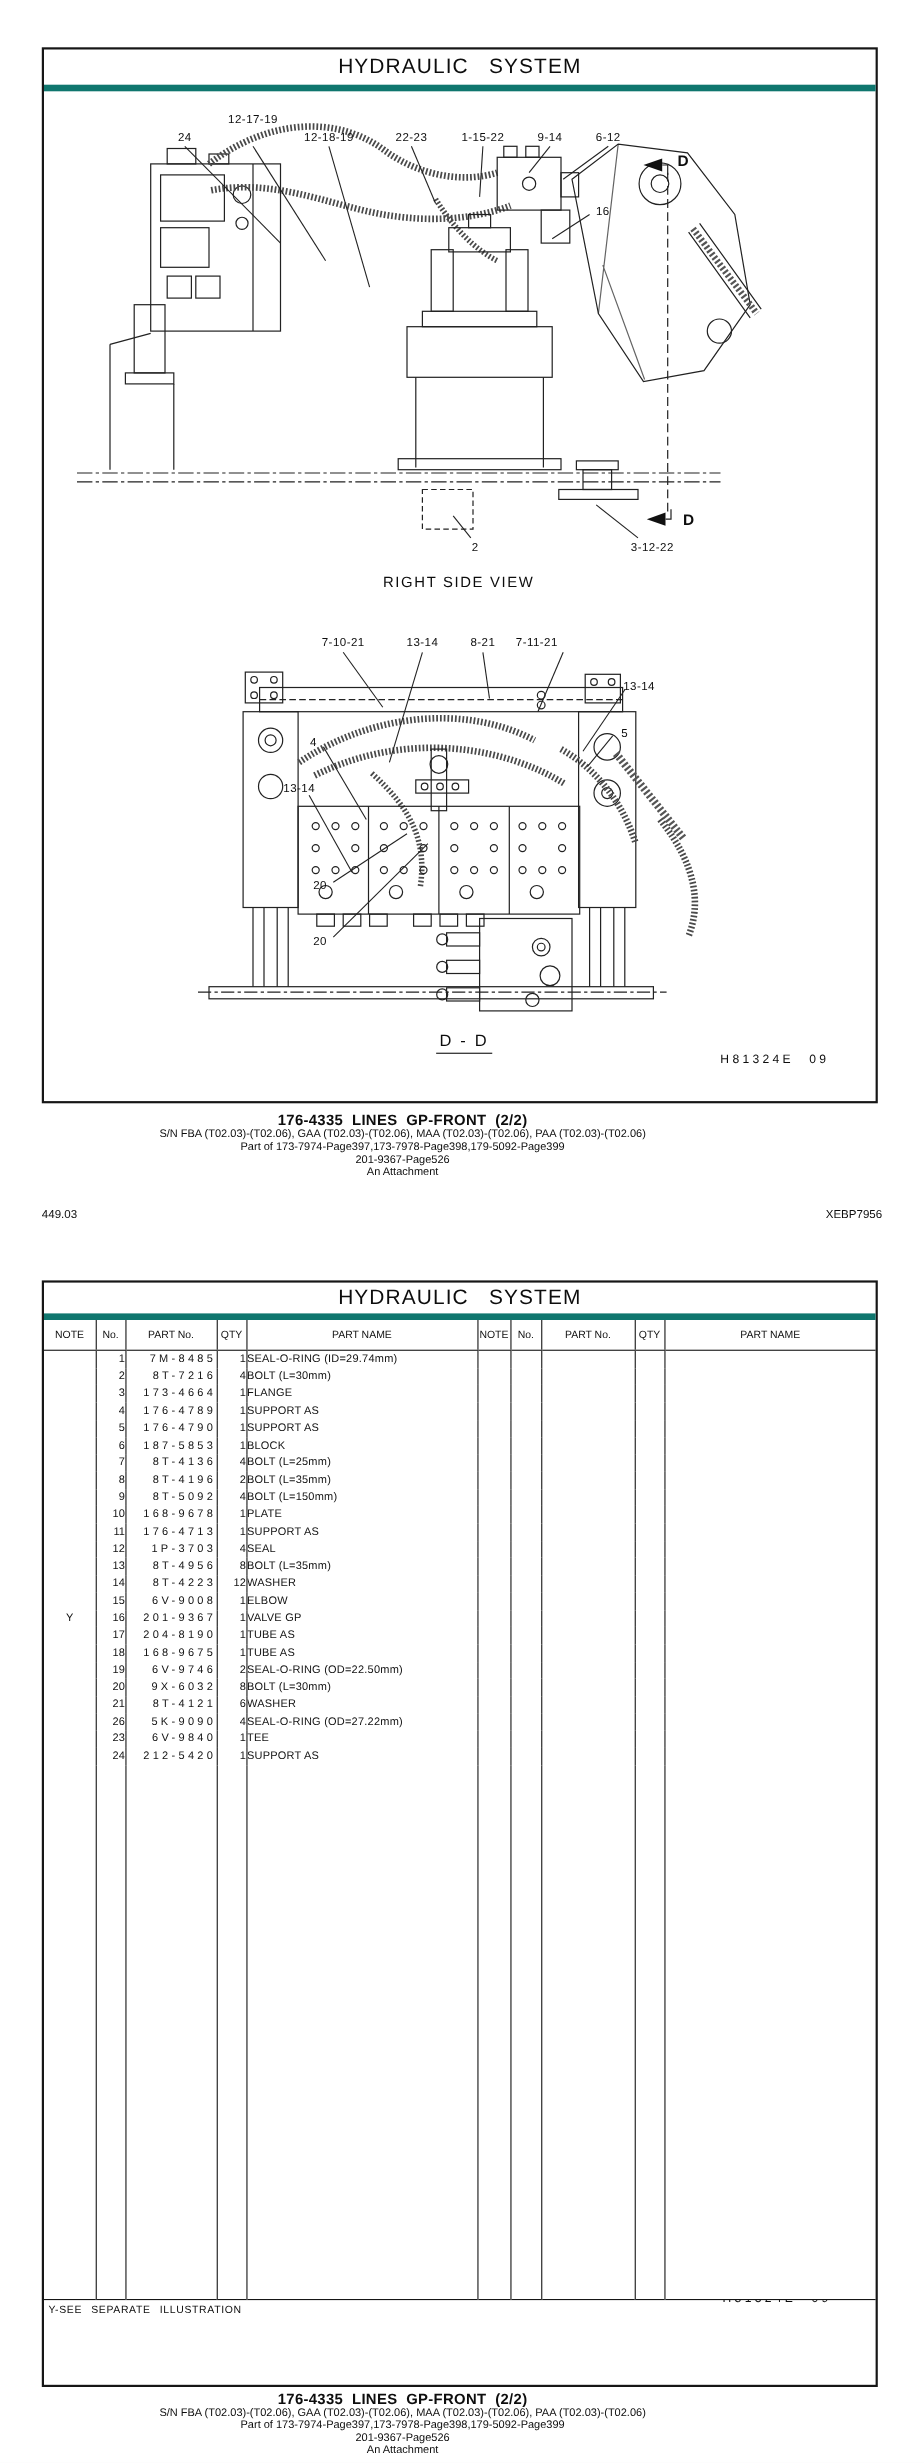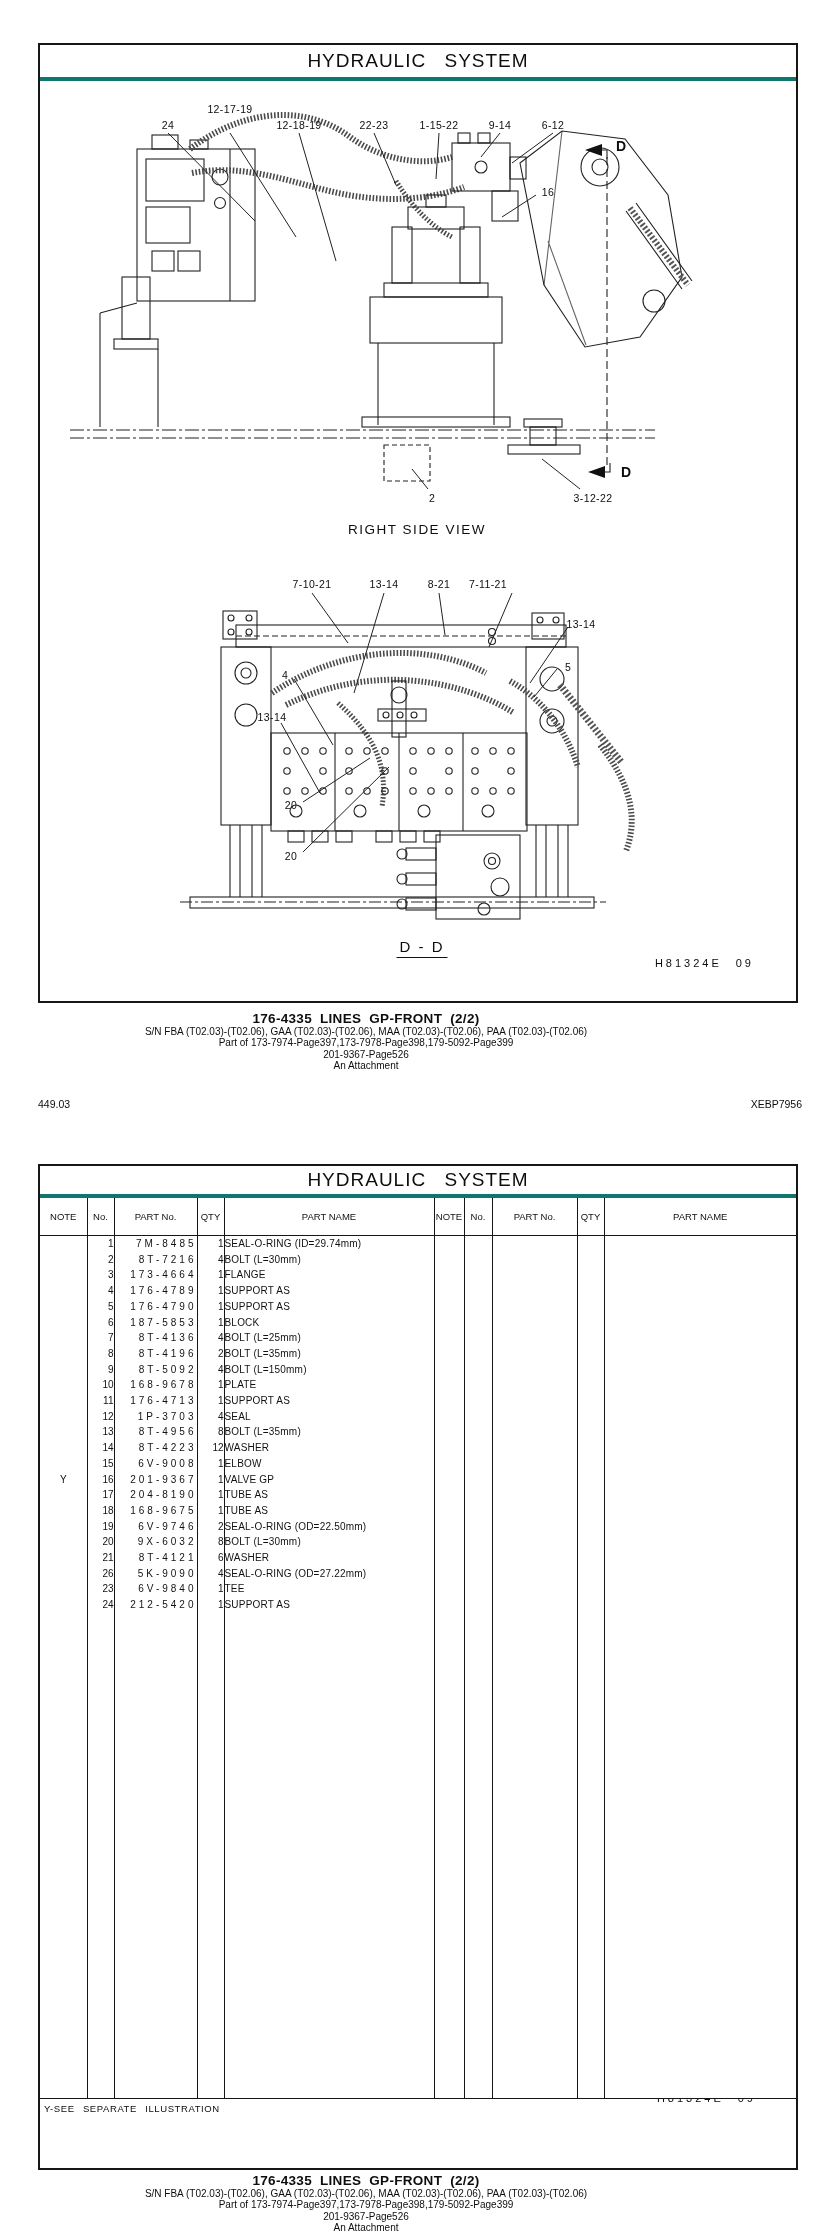--- a/index.html
+++ b/index.html
@@ -1,36 +1,36 @@
 <!DOCTYPE html>
 <html><head>
 <meta charset="utf-8">
 <style>
   html,body{margin:0;padding:0;background:#e8e8e8;}
   .canvas{position:relative;width:840px;height:2239px;background:#ffffff;
     font-family:"Liberation Sans",sans-serif;color:#111;overflow:hidden;}
   .sheet{position:absolute;left:38px;width:760px;border:2px solid #161616;background:#fff;box-sizing:border-box;}
-  .sheet-title{height:32px;border-bottom:4px solid #0f766e;display:flex;align-items:center;justify-content:center;
+  .sheet-title{height:32px;border-bottom:6px solid #0f766e;display:flex;align-items:center;justify-content:center;
     font-size:19px;letter-spacing:1px;word-spacing:12px;color:#0d0d0d;}
   .drawing-area{position:absolute;left:0;top:0;right:0;bottom:0;}
   .drawing-area svg{position:absolute;left:0;top:0;}
   .callout{position:absolute;transform:translate(-50%,-50%);font-size:10.5px;letter-spacing:.4px;white-space:nowrap;color:#0d0d0d;}
   .section-letter{position:absolute;transform:translate(-50%,-50%);font-size:14px;font-weight:bold;color:#0d0d0d;}
   .view-caption{position:absolute;transform:translate(-50%,-50%);font-size:13.5px;letter-spacing:1.5px;white-space:nowrap;color:#0d0d0d;}
   .dd-caption{position:absolute;transform:translate(-50%,-50%);font-size:15px;letter-spacing:2px;
     border-bottom:1.5px solid #111;padding:0 3px 2px;white-space:nowrap;color:#0d0d0d;}
   .doc-code{position:absolute;right:42px;font-size:11px;letter-spacing:3px;white-space:nowrap;color:#0d0d0d;}
   .doc-code .rev{margin-left:14px;}
   .footer-block{position:absolute;left:0;width:732px;text-align:center;color:#0d0d0d;}
   .footer-title{font-size:13.5px;font-weight:bold;line-height:15px;letter-spacing:.3px;word-spacing:4px;}
   .footer-line{font-size:10px;line-height:11.4px;}
   .corner-id{position:absolute;font-size:10.5px;color:#0d0d0d;margin-top:12px;}
   
   table.parts{border-collapse:collapse;table-layout:fixed;width:756px;margin:0;}
-  table.parts th{font-weight:normal;font-size:9.5px;height:37px;border-bottom:1.6px solid #161616;text-align:center;padding:0;}
+  table.parts th{font-weight:normal;font-size:9.5px;height:27px;border-bottom:1.6px solid #161616;text-align:center;padding:0;}
   table.parts td{font-size:10px;line-height:15.7px;height:15.7px;padding:0;overflow:hidden;white-space:nowrap;}
   table.parts th + th, table.parts td + td{border-left:1.2px solid #161616;}
   td.c-note{text-align:center;}
   td.c-no{text-align:right;padding-right:5px;}
   td.c-part{text-align:right;padding-right:8px;letter-spacing:3px;}
   td.c-qty{text-align:right;padding-right:6px;}
   td.c-name{text-align:left;padding-left:8px;letter-spacing:.2px;}
   tr.filler td{height:485px;}
   td.note-cell{border-top:1.6px solid #161616;height:76px;vertical-align:top;position:relative;}
   .footnote{position:absolute;left:4px;top:2px;font-size:9.5px;letter-spacing:.6px;word-spacing:5px;color:#0d0d0d;}

